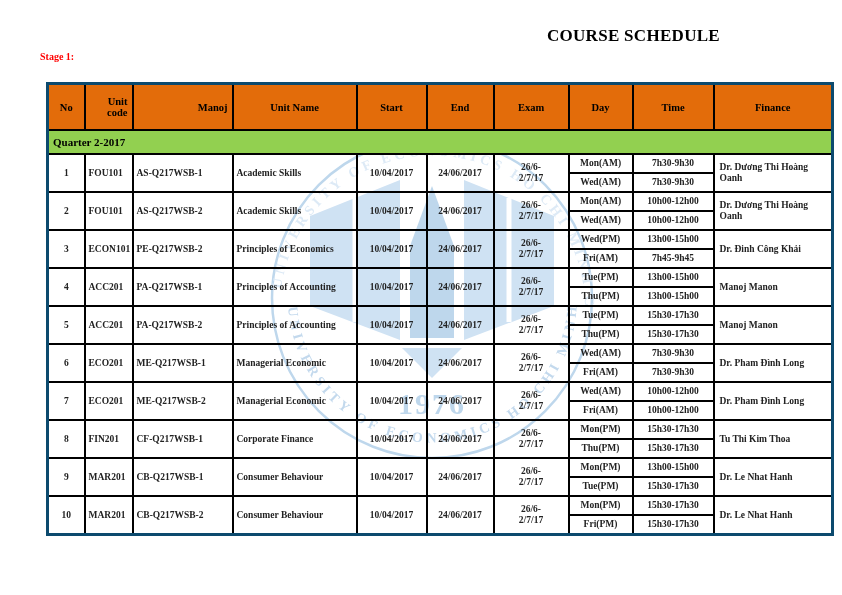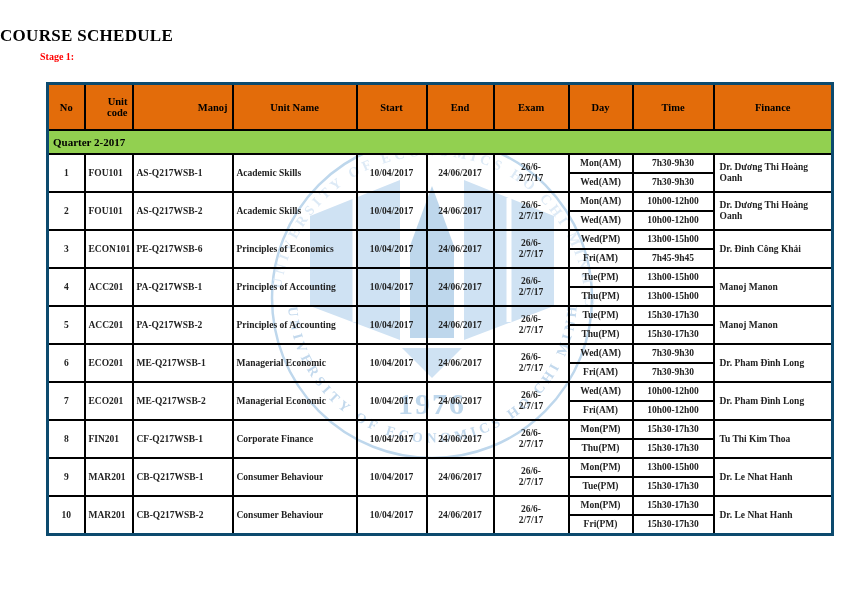--- a/index.html
+++ b/index.html
@@ -1,21 +1,21 @@
 <!DOCTYPE html>
 <html style="--header-bg: #E36C0A; --quarter-bg: #92D050; --stage-color: #FF0000; --wm-light: #cfe2f3; --wm-mid: #bed7ec; --wm-text: #c3d9ed;"><head>
 <meta charset="utf-8">
 <style>
   html,body { margin:0; padding:0; background:#ffffff; }
   .page {
     position:relative; width:842px; height:595px; overflow:hidden;
     background:#ffffff; font-family:"Liberation Serif", serif; color:#1f1f1f;
   }
   .doc-title {
-    position:absolute; top:26px; left:0; width:720px; text-align:left;
+    position:absolute; top:26px; left:0; width:720px; text-align:right;
     font-size:17px; font-weight:bold; letter-spacing:0.3px; color:#000;
   }
   .stage-label {
     position:absolute; top:51px; left:40px;
     font-size:10px; font-weight:bold; color:var(--stage-color,#FF0000);
   }
 
   
   .wm { position:absolute; left:250px; top:116px; width:365px; height:365px; }
   .wm-ring   { fill:none; stroke:var(--wm-mid,#c9ddef); stroke-width:2.5; }
@@ -149,21 +149,21 @@
           <td class="col-time">10h00-12h00</td>
           <td class="col-lect" rowspan="2">Dr. Dương Thi Hoàng Oanh</td>
         </tr>
         <tr class="sub">
           <td class="col-day">Wed(AM)</td>
           <td class="col-time">10h00-12h00</td>
         </tr>
         <tr>
           <td class="col-no" rowspan="2">3</td>
           <td class="col-code" rowspan="2">ECON101</td>
-          <td class="col-class" rowspan="2">PE-Q217WSB-6</td>
+          <td class="col-class" rowspan="2">PE-Q217WSB-2</td>
           <td class="col-name" rowspan="2">Principles of Economics</td>
           <td class="col-start" rowspan="2">10/04/2017</td>
           <td class="col-end" rowspan="2">24/06/2017</td>
           <td class="col-exam" rowspan="2">26/6-
 2/7/17</td>
           <td class="col-day">Wed(PM)</td>
           <td class="col-time">13h00-15h00</td>
           <td class="col-lect" rowspan="2">Dr. Đinh Công Khải</td>
         </tr>
         <tr class="sub">

